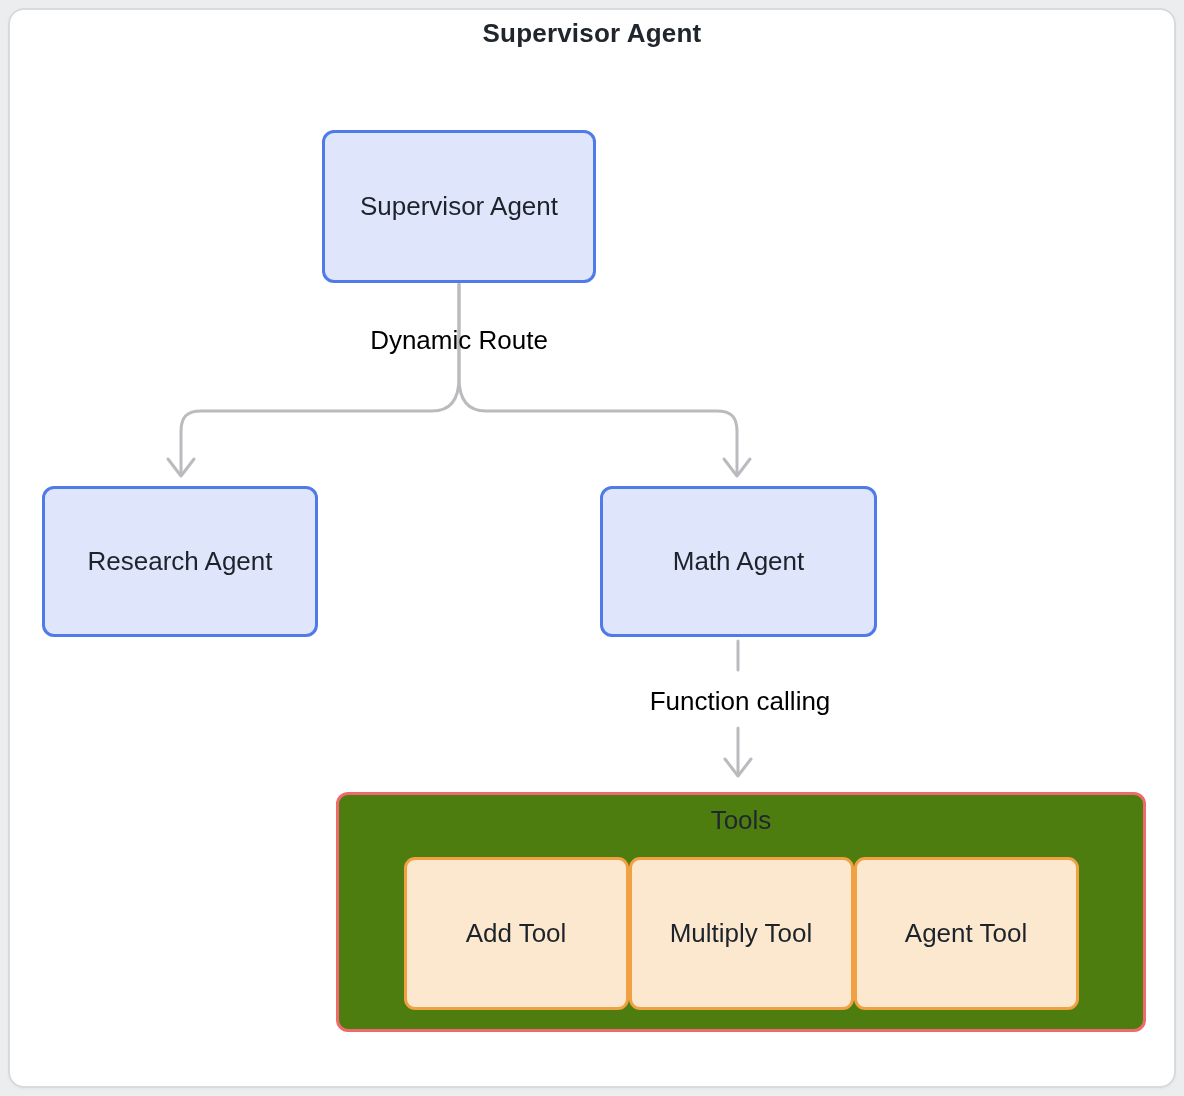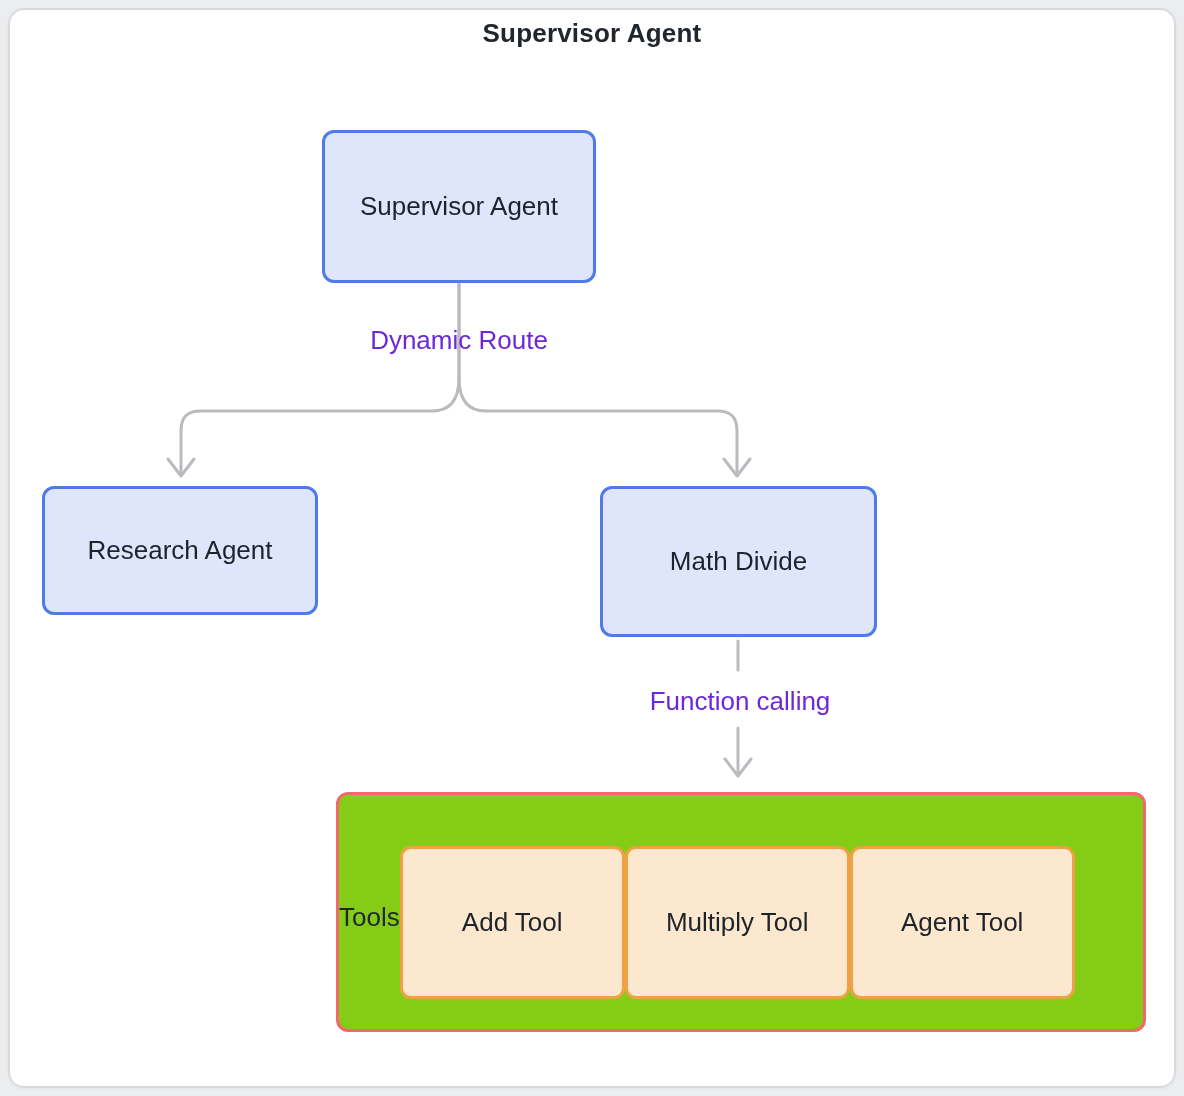--- a/index.html
+++ b/index.html
@@ -54,41 +54,41 @@
     align-items: center;
     justify-content: center;
     background: #dfe6fb;
     border: 3px solid #4f7ae8;
     border-radius: 12px;
     box-sizing: border-box;
     font-size: 26px;
     color: #1d232b;
   }
   .node-supervisor { left: 322px; top: 130px; width: 274px; height: 153px; }
-  .node-research   { left: 42px;  top: 486px; width: 276px; height: 129px; }
+  .node-research   { left: 42px;  top: 486px; width: 276px; height: 151px; }
   .node-math       { left: 600px; top: 486px; width: 277px; height: 151px; }
   .edge-label {
     position: absolute;
     transform: translate(-50%, -50%);
     font-size: 26px;
-    color: #6d28d9;
+    color: #000000;
     white-space: nowrap;
   }
   .edge-label-dynamic  { left: 459px; top: 340px; }
   .edge-label-function { left: 740px; top: 701px; text-align: right; }
   .tools-group {
     position: absolute;
     left: 336px; top: 792px;
     width: 810px; height: 240px;
-    background: #84cc16;
+    background: #4d7c0f;
     border: 3px solid #f0696e;
     border-radius: 12px;
     box-sizing: border-box;
     display: flex;
-    flex-direction: row;
+    flex-direction: column;
     align-items: center;
   }
   .tools-group-label {
     margin-top: 10px;
     font-size: 26px;
     color: #22272e;
     text-align: center;
   }
   .tools-row {
     display: flex;
@@ -133,21 +133,21 @@
     <span>Supervisor Agent</span>
   </div>
 
   <div class="edge-label edge-label-dynamic">Dynamic Route</div>
 
   <div class="node node-research">
     <span>Research Agent</span>
   </div>
 
   <div class="node node-math">
-    <span>Math Divide</span>
+    <span>Math Agent</span>
   </div>
 
   <div class="edge-label edge-label-function">Function calling</div>
 
   <div class="tools-group">
     <div class="tools-group-label">Tools</div>
     <div class="tools-row">
       <div class="tool-node">
         <span>Add Tool</span>
       </div>

